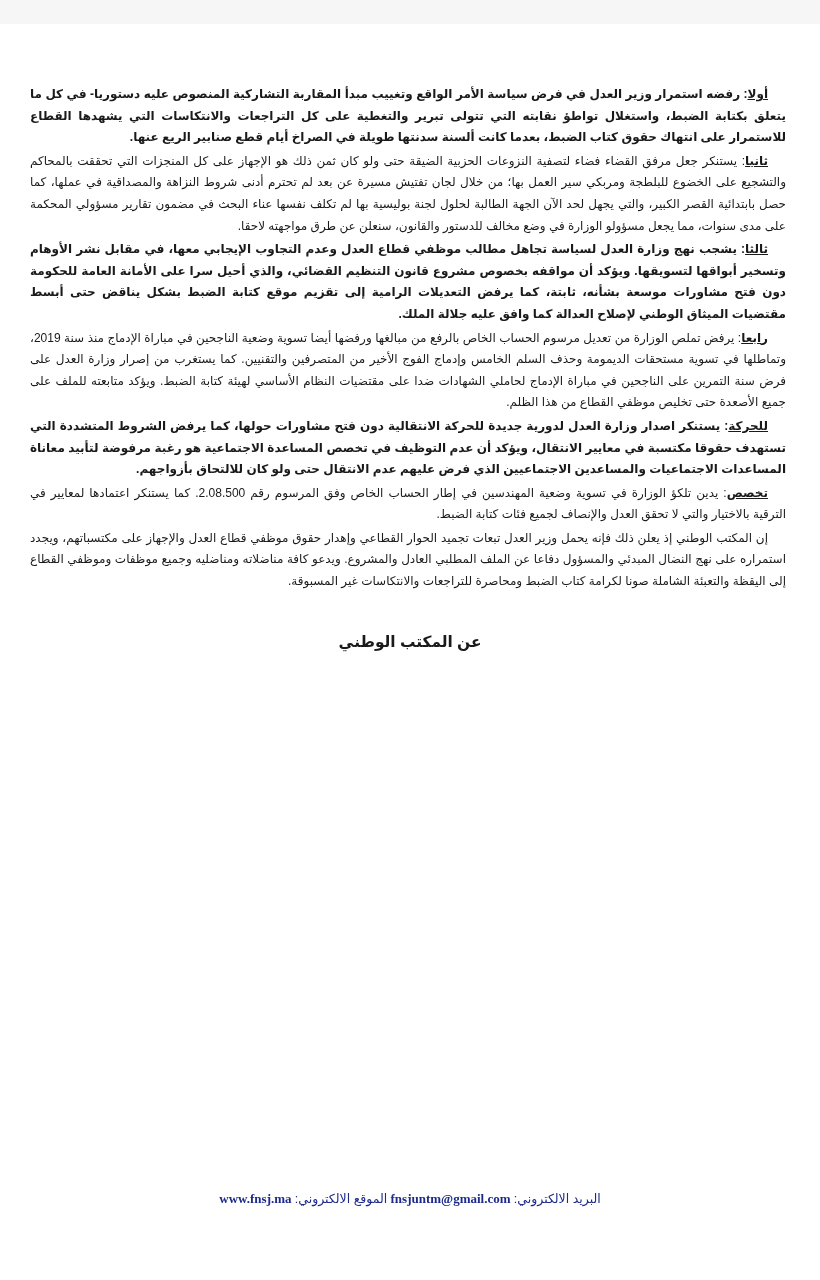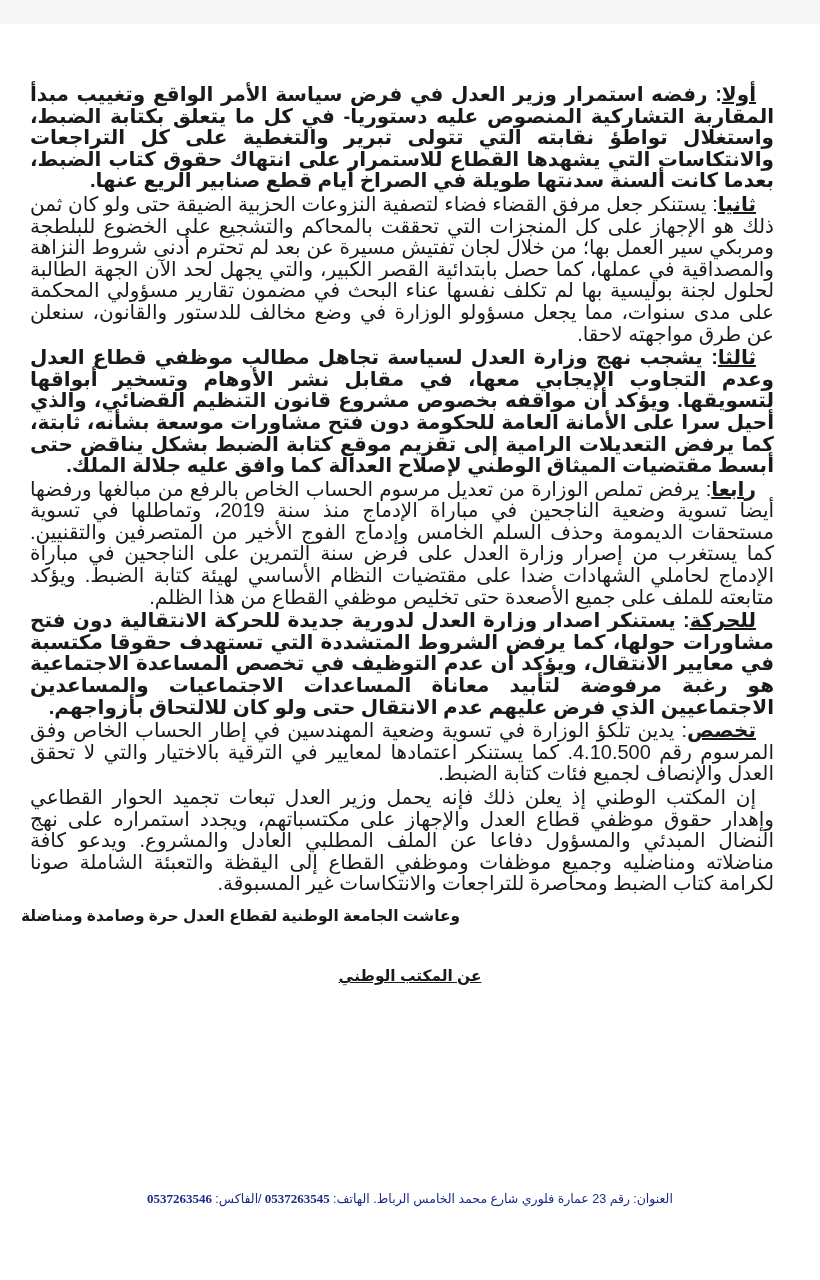--- a/index.html
+++ b/index.html
@@ -24,23 +24,23 @@
   .page {
     position: absolute;
     left: 30px;
     top: 84px;
     width: 760px;
     direction: rtl;
     text-align: justify;
     text-align-last: right;
   }
   .para {
-    font-size: 20px;
+    font-size: 12px;
     line-height: 21.6px;
-    margin: 0 16px 2px 0;
+    margin: 0 4px 2px 0;
   }
   .para.bold {
     font-weight: bold;
   }
   .para.indent {
     text-indent: 18px;
   }
   .lead {
     text-decoration: underline;
     font-weight: bold;
@@ -56,21 +56,20 @@
     white-space: nowrap;
   }
   .signature {
     font-weight: bold;
     font-size: 15.4px;
     line-height: 22px;
     margin-top: 38px;
     text-align: center;
     text-align-last: center;
     padding-left: 0;
-    text-decoration: underline;
   }
   .footer {
     position: absolute;
     left: 100px;
     top: 1190px;
     width: 620px;
     direction: rtl;
     text-align: center;
     color: #1c2a8a;
     font-family: "Liberation Serif", "DejaVu Serif", serif;
@@ -108,31 +107,29 @@
 
   <p class="para indent">
     <span class="lead">رابعا</span><span>: يرفض تملص الوزارة من تعديل مرسوم الحساب الخاص بالرفع من مبالغها ورفضها أيضا تسوية وضعية الناجحين في مباراة الإدماج منذ سنة 2019، وتماطلها في تسوية مستحقات الديمومة وحذف السلم الخامس وإدماج الفوج الأخير من المتصرفين والتقنيين. كما يستغرب من إصرار وزارة العدل على فرض سنة التمرين على الناجحين في مباراة الإدماج لحاملي الشهادات ضدا على مقتضيات النظام الأساسي لهيئة كتابة الضبط. ويؤكد متابعته للملف على جميع الأصعدة حتى تخليص موظفي القطاع من هذا الظلم.</span>
   </p>
 
   <p class="para bold indent">
     <span class="lead">للحركة</span><span>: يستنكر اصدار وزارة العدل لدورية جديدة للحركة الانتقالية دون فتح مشاورات حولها، كما يرفض الشروط المتشددة التي تستهدف حقوقا مكتسبة في معايير الانتقال، ويؤكد أن عدم التوظيف في تخصص المساعدة الاجتماعية هو رغبة مرفوضة لتأبيد معاناة المساعدات الاجتماعيات والمساعدين الاجتماعيين الذي فرض عليهم عدم الانتقال حتى ولو كان للالتحاق بأزواجهم.</span>
   </p>
 
   <p class="para indent">
-    <span class="lead">تخصص</span><span>: يدين تلكؤ الوزارة في تسوية وضعية المهندسين في إطار الحساب الخاص وفق المرسوم رقم 4.10.500. كما يستنكر اعتمادها لمعايير في الترقية بالاختيار والتي لا تحقق العدل والإنصاف لجميع فئات كتابة الضبط.</span>
+    <span class="lead">تخصص</span><span>: يدين تلكؤ الوزارة في تسوية وضعية المهندسين في إطار الحساب الخاص وفق المرسوم رقم 2.08.500. كما يستنكر اعتمادها لمعايير في الترقية بالاختيار والتي لا تحقق العدل والإنصاف لجميع فئات كتابة الضبط.</span>
   </p>
 
   <p class="para indent">إن المكتب الوطني إذ يعلن ذلك فإنه يحمل وزير العدل تبعات تجميد الحوار القطاعي وإهدار حقوق موظفي قطاع العدل والإجهاز على مكتسباتهم، ويجدد استمراره على نهج النضال المبدئي والمسؤول دفاعا عن الملف المطلبي العادل والمشروع. ويدعو كافة مناضلاته ومناضليه وجميع موظفات وموظفي القطاع إلى اليقظة والتعبئة الشاملة صونا لكرامة كتاب الضبط ومحاصرة للتراجعات والانتكاسات غير المسبوقة.</p>
 
-  <p class="closing">وعاشت الجامعة الوطنية لقطاع العدل حرة وصامدة ومناضلة</p>
 
   <p class="signature">عن المكتب الوطني</p>
 </div>
 
 <div class="footer">
   <div>
-    <span class="lbl">العنوان:</span>
-    <span class="lbl">رقم 23 عمارة فلوري شارع محمد الخامس الرباط. الهاتف:</span>
-    <span class="num">0537263545</span>
-    <span class="lbl">/الفاكس:</span>
-    <span class="num">0537263546</span>
+    <span class="lbl">البريد الالكتروني:</span>
+    <span class="latin">fnsjuntm@gmail.com</span>
+    <span class="lbl">الموقع الالكتروني:</span>
+    <span class="latin">www.fnsj.ma</span>
   </div>
 </div>
 
 </body></html>

